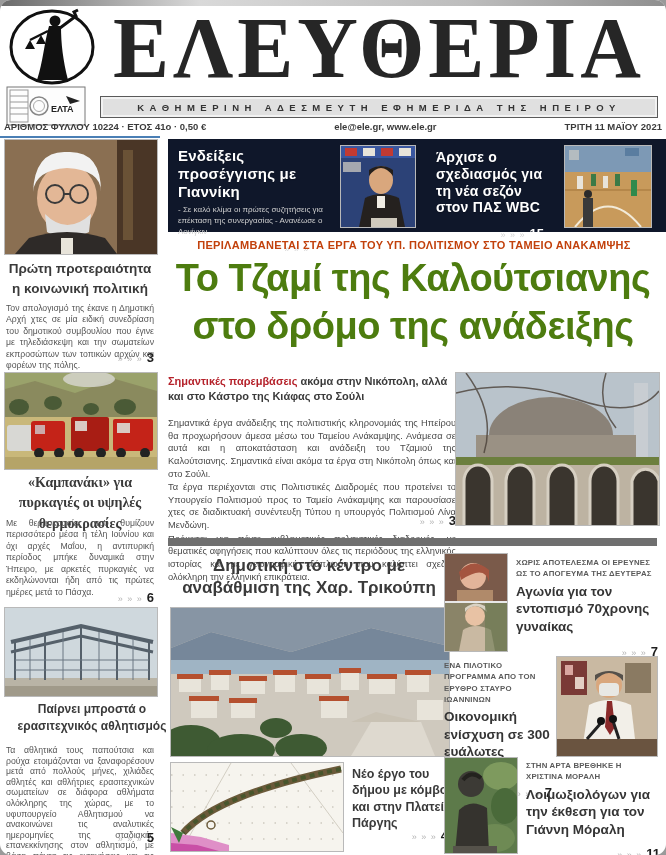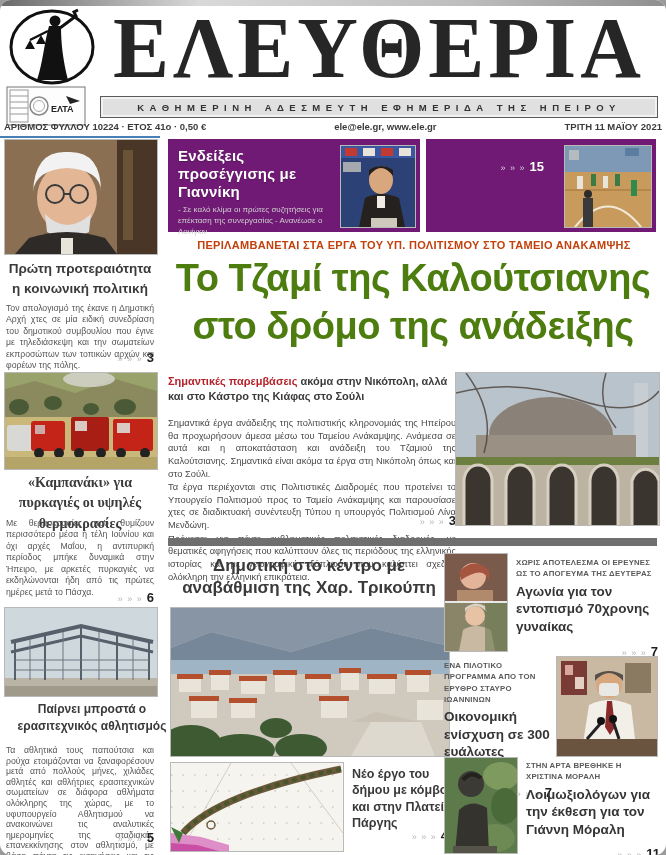--- a/index.html
+++ b/index.html
@@ -20,21 +20,21 @@
   #blue-rule{left:0;top:136px;width:160px;height:2px;background:#4a7fb5;}
   
   .photo{position:absolute;border:1px solid #b9b9b9;background:#e8e8e8;overflow:hidden;}
   .photo svg{display:block;}
   .pg{display:flex;justify-content:flex-end;align-items:baseline;gap:4px;}
   .pg .arrows{font-size:9px;color:#b3b3b3;letter-spacing:1px;}
   .pg .num{font-size:13px;font-weight:bold;color:#1e1e1e;}
   .pg-light .arrows{color:#d2d2d2;}
   .pg-light .num{color:#ffffff;}
   
-  .gpanel{position:absolute;background:#701a75;color:#fff;}
+  .gpanel{position:absolute;background:#0f172a;color:#fff;padding-left:32px;}
   .gpanel .gp-head{font-weight:bold;font-size:15px;line-height:1.2;letter-spacing:.2px;
     text-shadow:0 1px 1px rgba(0,0,0,.25);}
   .gpanel .gp-sub{font-size:8px;color:#cfcfcf;line-height:1.35;margin-top:4px;}
   
   #lead-kicker{left:168px;top:239px;width:492px;text-align:center;font-size:11px;font-weight:800;
     color:#c2410c;letter-spacing:.3px;}
   #lead-headline{left:160px;top:255px;width:506px;text-align:center;font-weight:800;font-size:38px;
     line-height:1.25;color:#4d7c0f;letter-spacing:-.5px;}
   #lead-subhead{left:168px;top:374px;width:288px;font-size:11px;font-weight:bold;line-height:1.35;color:#3a3a3a;}
   #lead-subhead .red{color:#b5222b;}
@@ -121,20 +121,21 @@
         <path d="M28,30 Q40,14 52,30 L52,24 Q40,16 28,24 Z" fill="#241f1c"></path>
         <path d="M18,81 L24,52 Q40,44 58,52 L64,81 Z" fill="#25211f"></path>
         <rect x="36" y="50" width="8" height="12" fill="#f0ece4"></rect>
         <rect x="30" y="72" width="26" height="9" fill="#cfc9bd"></rect>
       </svg>
     </div>
   </div>
 
   <div class="gpanel" style="left:426px;top:139px;width:230px;height:93px;">
     <div style="position:absolute;left:10px;top:10px;width:122px;">
+      <div class="gp-head" style="font-size:14px;">Άρχισε ο σχεδιασμός για τη νέα σεζόν στον ΠΑΣ WBC</div>
       <div class="pg pg-light" style="margin-top:10px;width:108px;">
         <span class="arrows">» » »</span>
         <span class="num">15</span>
       </div>
     </div>
     <div class="photo" style="left:138px;top:6px;width:86px;height:81px;">
       <svg width="86" height="81" viewBox="0 0 86 81">
         <rect width="86" height="81" fill="#8fa9c2"></rect>
         <rect x="0" y="0" width="86" height="26" fill="#7d99b5"></rect>
         <rect x="0" y="26" width="86" height="55" fill="#c89a5b"></rect>

